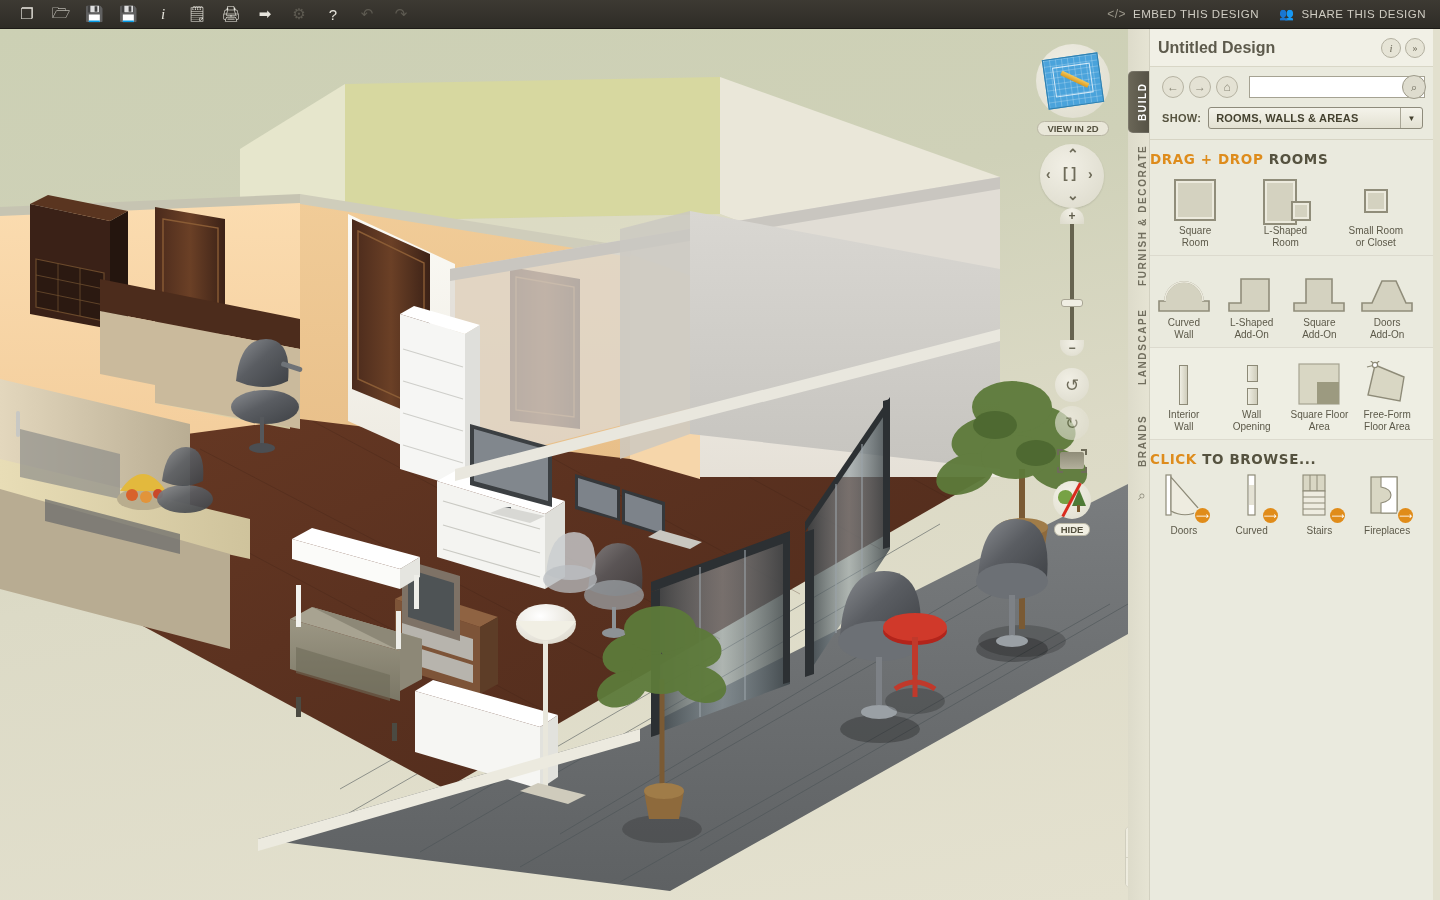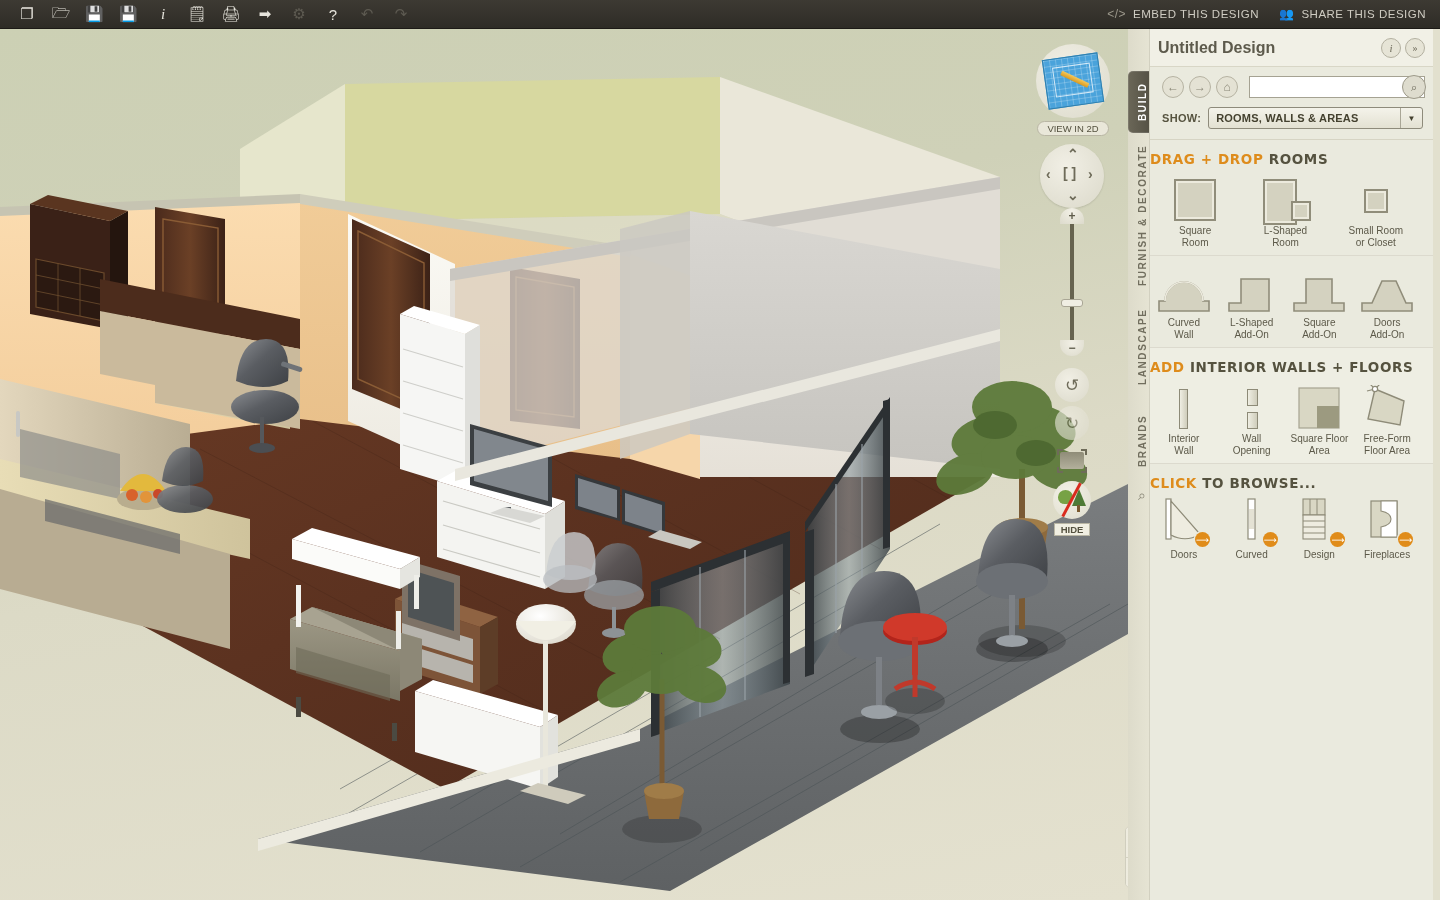--- a/index.html
+++ b/index.html
@@ -181,21 +181,21 @@
   }
   .view2d .plan:after {
     content:""; position:absolute; left:8px; top:8px; right:8px; bottom:10px;
     border:1px solid rgba(255,255,255,.75);
   }
   .view2d .pencil {
     position: absolute; left: 14px; top: 20px; width: 30px; height: 5px;
     background: linear-gradient(#f6c85a,#d79a22); transform: rotate(33deg); border-radius:1px;
   }
   .view2d .cap {
-    display: inline-block; margin-top: 2px; font-size: 9.5px; font-weight: normal; color: #54513f;
+    display: inline-block; margin-top: 2px; font-size: 9.5px; font-weight: bold; color: #54513f;
     background: #e9e7d9; border: 1px solid #b9b6a4; border-radius: 9px; padding: 1px 9px;
   }
   .padwheel {
     position: absolute; left: 1040px; top: 144px; width: 64px; height: 64px; border-radius: 50%;
     background: radial-gradient(circle at 40% 35%, #f1efe5, #dbd9ca);
     box-shadow: 0 1px 2px rgba(0,0,0,.12);
   }
   .padwheel span { position: absolute; color: #6e6b59; font-size: 14px; font-weight: bold; cursor: pointer; }
   .pw-up { left: 27px; top: 2px; }
   .pw-dn { left: 27px; top: 43px; }
@@ -235,21 +235,21 @@
     width: 38px; height: 38px; border-radius: 50%;
     background: radial-gradient(circle at 40% 35%, #f4f2e8, #dedccd);
     position: relative; overflow: hidden;
   }
   .hidebtn .tree1 { position:absolute; left:5px; top:9px; width:15px; height:14px; background:#77a245; border-radius:50% 50% 45% 45%; }
   .hidebtn .tree2 { position:absolute; left:19px; top:8px; width:0; height:0; border-left:7px solid transparent; border-right:7px solid transparent; border-bottom:17px solid #4e7a36; }
   .hidebtn .trunk { position:absolute; left:24px; top:24px; width:3px; height:7px; background:#7a5a30; }
   .hidebtn .slash { position:absolute; left:17px; top:-3px; width:3px; height:44px; background:#d92b1e; transform: rotate(28deg); }
   .hidebtn .cap {
     display:inline-block; margin-top:1px; font-size:9.5px; font-weight:bold; color:#54513f;
-    background:#f1efe2; border:1px solid #b9b6a4; border-radius:0; padding:0px 6px;
+    background:#f1efe2; border:1px solid #b9b6a4; border-radius:6px; padding:0px 6px;
   }
 
   .collapse-stack {
     position: absolute; left: 1125px; top: 826px; width: 31px;
     background: #f0eee2; border: 1px solid #d0cebe; border-radius: 5px; overflow: hidden;
   }
   .collapse-stack div {
     height: 30px; display: flex; align-items: center; justify-content: center;
     font-size: 13px; color: #8b8878; cursor: pointer; font-weight: bold;
     background: linear-gradient(90deg,#eeecdf,#e2e0d1);
@@ -808,23 +808,20 @@
           </div>
           <div class="lbl" style="white-space:pre-line">Doors
 Add-On</div>
         </div>
       </div>
     </div>
 
     <div class="divline"></div>
 
     <div class="section alt">
-      <div class="sec-title">
-        <span class="hl">ADD</span><span> INTERIOR WALLS + FLOORS</span>
-      </div>
       <div class="items">
         <div class="item">
           <div class="thumb">
               <div class="iwall"></div>
             </div>
           <div class="lbl" style="white-space:pre-line">Interior
 Wall</div>
         </div>
         <div class="item">
           <div class="thumb">
@@ -896,21 +893,21 @@
                 <line x1="13" y1="2" x2="13" y2="18" stroke="#8e8b78" stroke-width="1"></line>
                 <line x1="20" y1="2" x2="20" y2="18" stroke="#8e8b78" stroke-width="1"></line>
                 <rect x="6" y="18" width="22" height="24" fill="#eeece0" stroke="#8e8b78" stroke-width="1.1"></rect>
                 <line x1="6" y1="24" x2="28" y2="24" stroke="#8e8b78" stroke-width="1"></line>
                 <line x1="6" y1="30" x2="28" y2="30" stroke="#8e8b78" stroke-width="1"></line>
                 <line x1="6" y1="36" x2="28" y2="36" stroke="#8e8b78" stroke-width="1"></line>
               </svg>
               <div class="orangedot">⟶</div>
             </div>
           </div>
-          <div class="lbl">Design</div>
+          <div class="lbl">Stairs</div>
         </div>
         <div class="item">
           <div class="thumb">
             <div style="position:relative;">
               <svg width="44" height="44" viewBox="0 0 44 44">
                   <rect x="6" y="4" width="26" height="36" fill="#d9d7c4" stroke="#8e8b78" stroke-width="1.2"></rect>
                   <path d="M16 4 L16 14 Q26 16 26 22 Q26 28 16 30 L16 40 L32 40 L32 4 Z" fill="#fff" stroke="#8e8b78" stroke-width="1.1"></path>
                 </svg>
               <div class="orangedot">⟶</div>
             </div>

